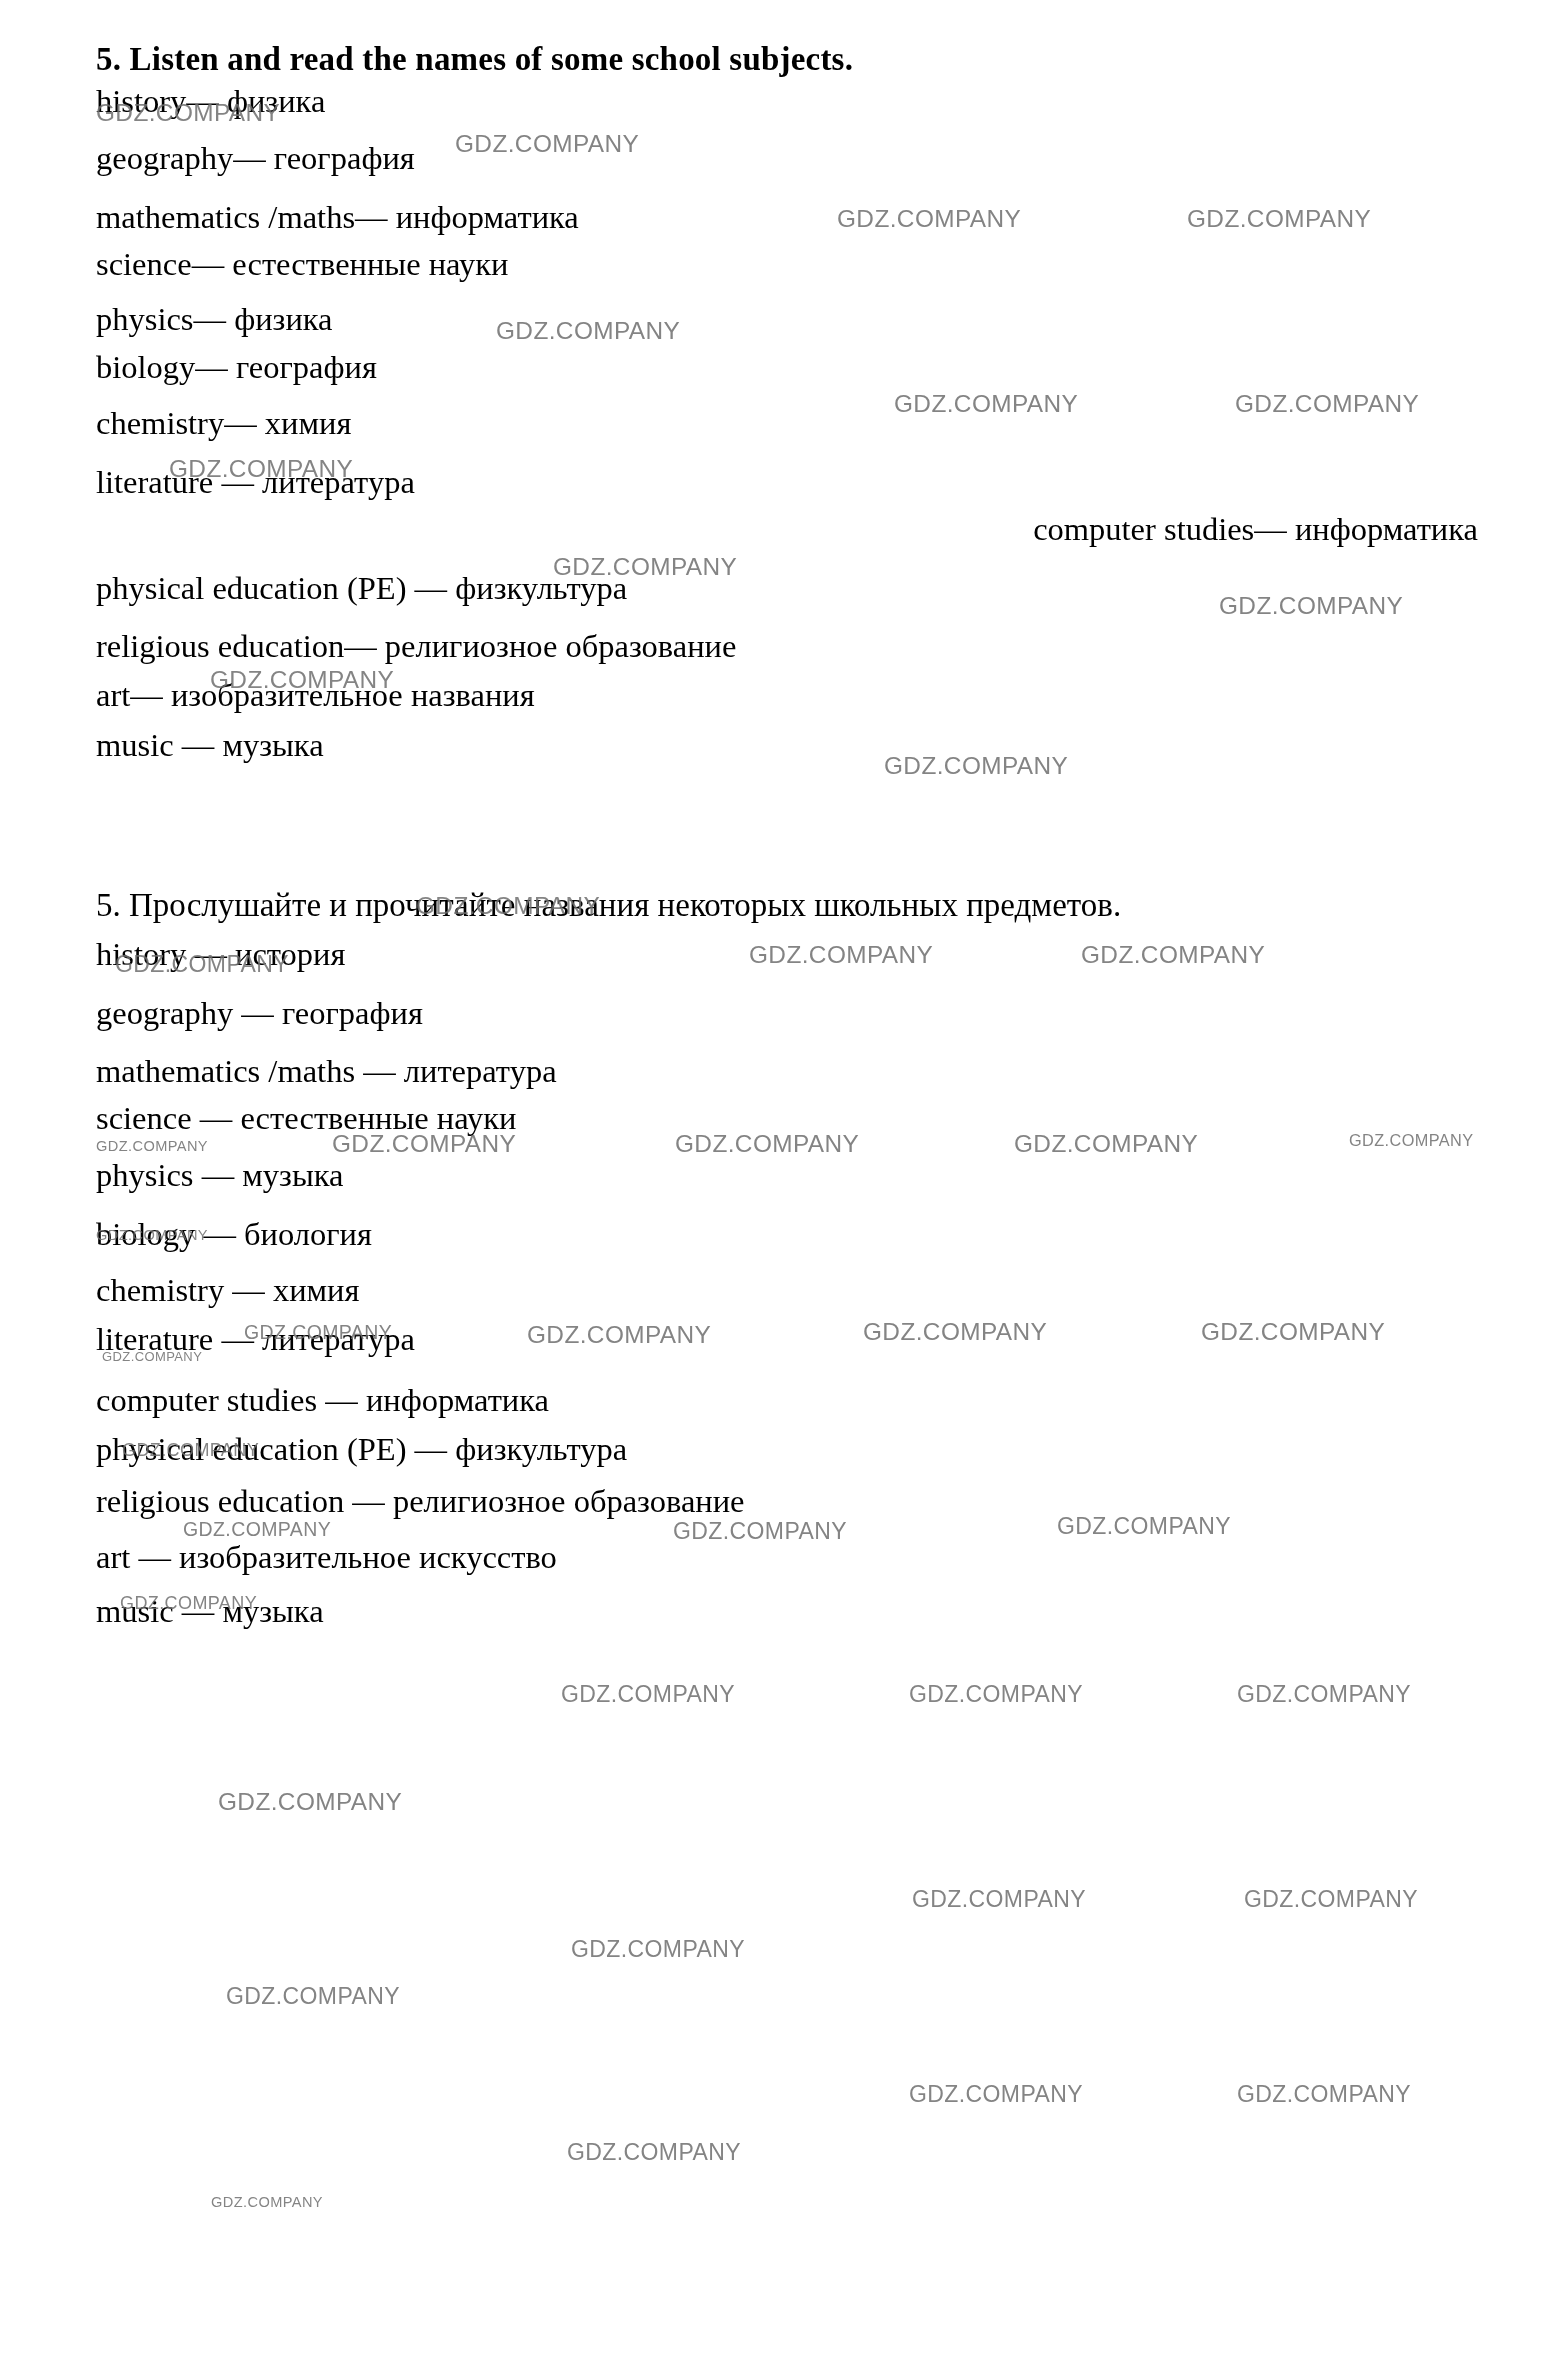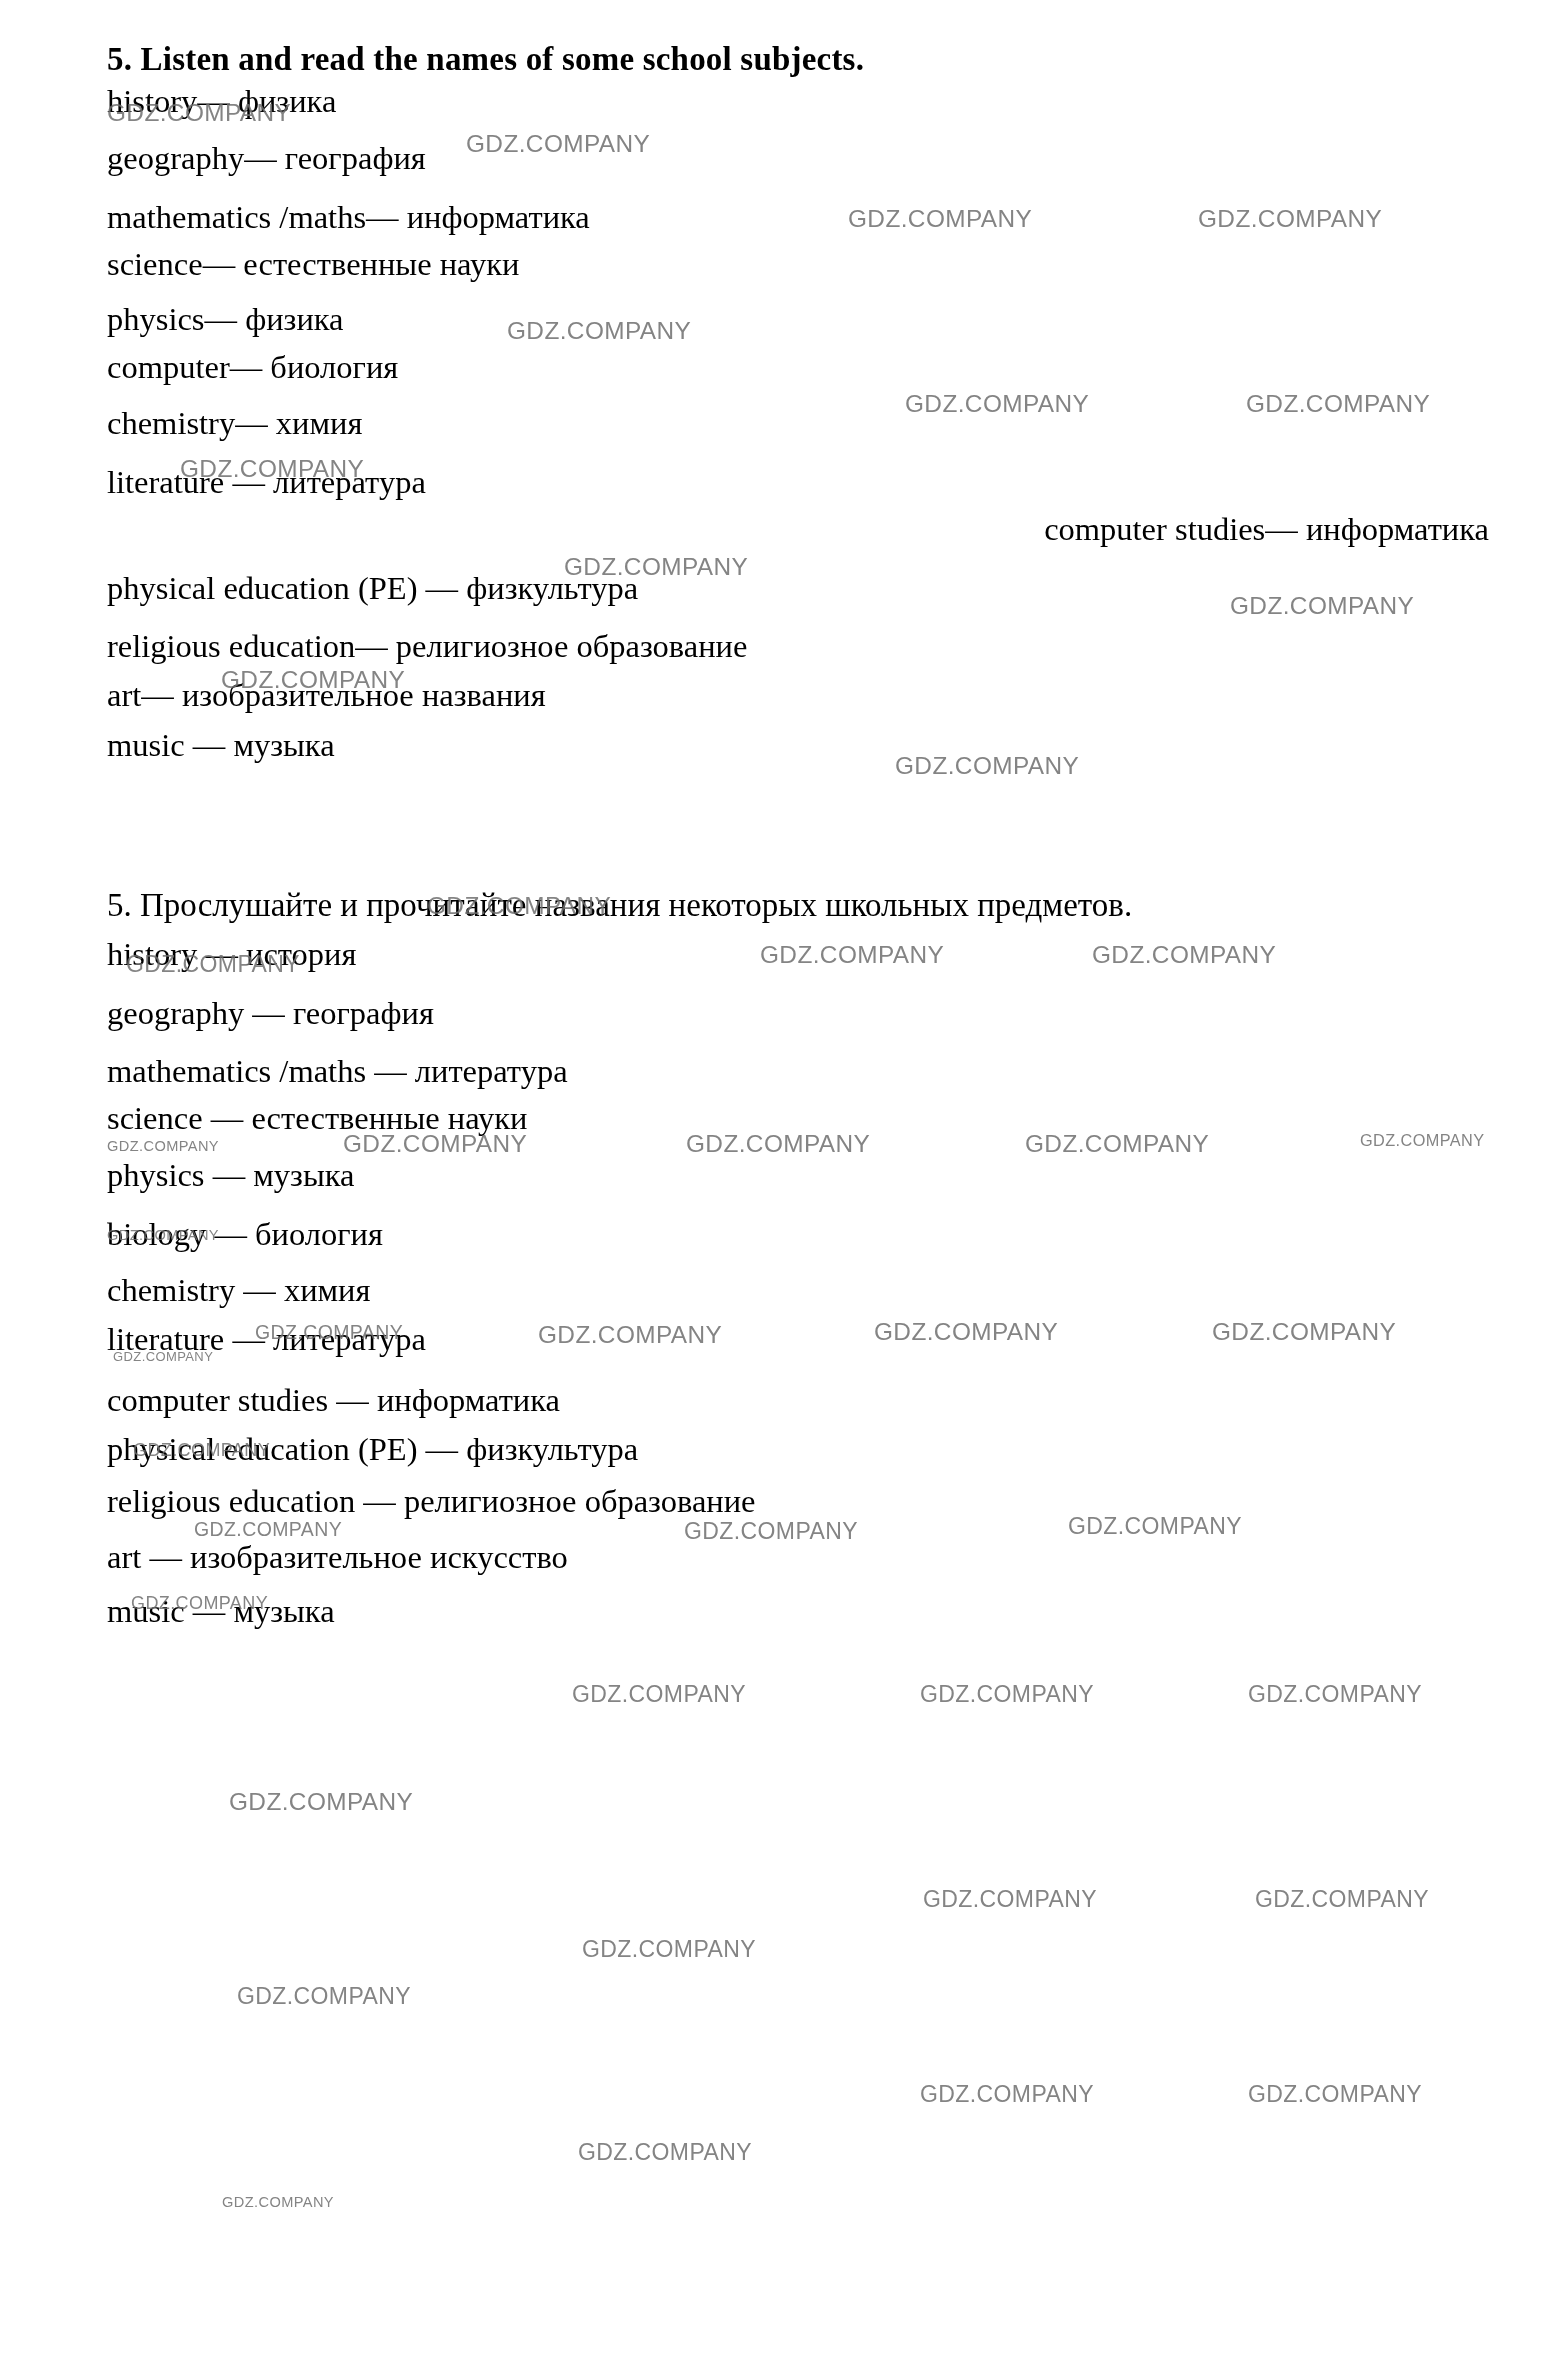--- a/index.html
+++ b/index.html
@@ -13,21 +13,20 @@
     position: relative;
     font-family: "Liberation Serif", serif;
     color: #000000;
     overflow: hidden;
   }
   .page {
     position: absolute;
     left: 0; top: 0;
     width: 1352px;
     height: 2354px;
-    margin-left: 11px;
   }
   .content {
     position: absolute;
     left: 96px;
     top: 41px;
     width: 1382px;
   }
   h2.section-title {
     font-family: "Liberation Serif", serif;
     font-weight: bold;
@@ -104,21 +103,21 @@
   <div class="content">
 
     <h2 class="section-title">5. Listen and read the names of some school subjects.</h2>
 
     <ul class="subject-list list-a">
       <li>history— физика</li>
       <li>geography— география</li>
       <li>mathematics /maths— информатика</li>
       <li>science— естественные науки</li>
       <li>physics— физика</li>
-      <li>computer— биология</li>
+      <li>biology— география</li>
       <li>chemistry— химия</li>
       <li>literature — литература</li>
       <li>computer studies— информатика</li>
       <li>physical education (PE) — физкультура</li>
       <li>religious education— религиозное образование</li>
       <li>art— изобразительное названия</li>
       <li>music — музыка</li>
     </ul>
 
     <div class="gap-between"></div>

